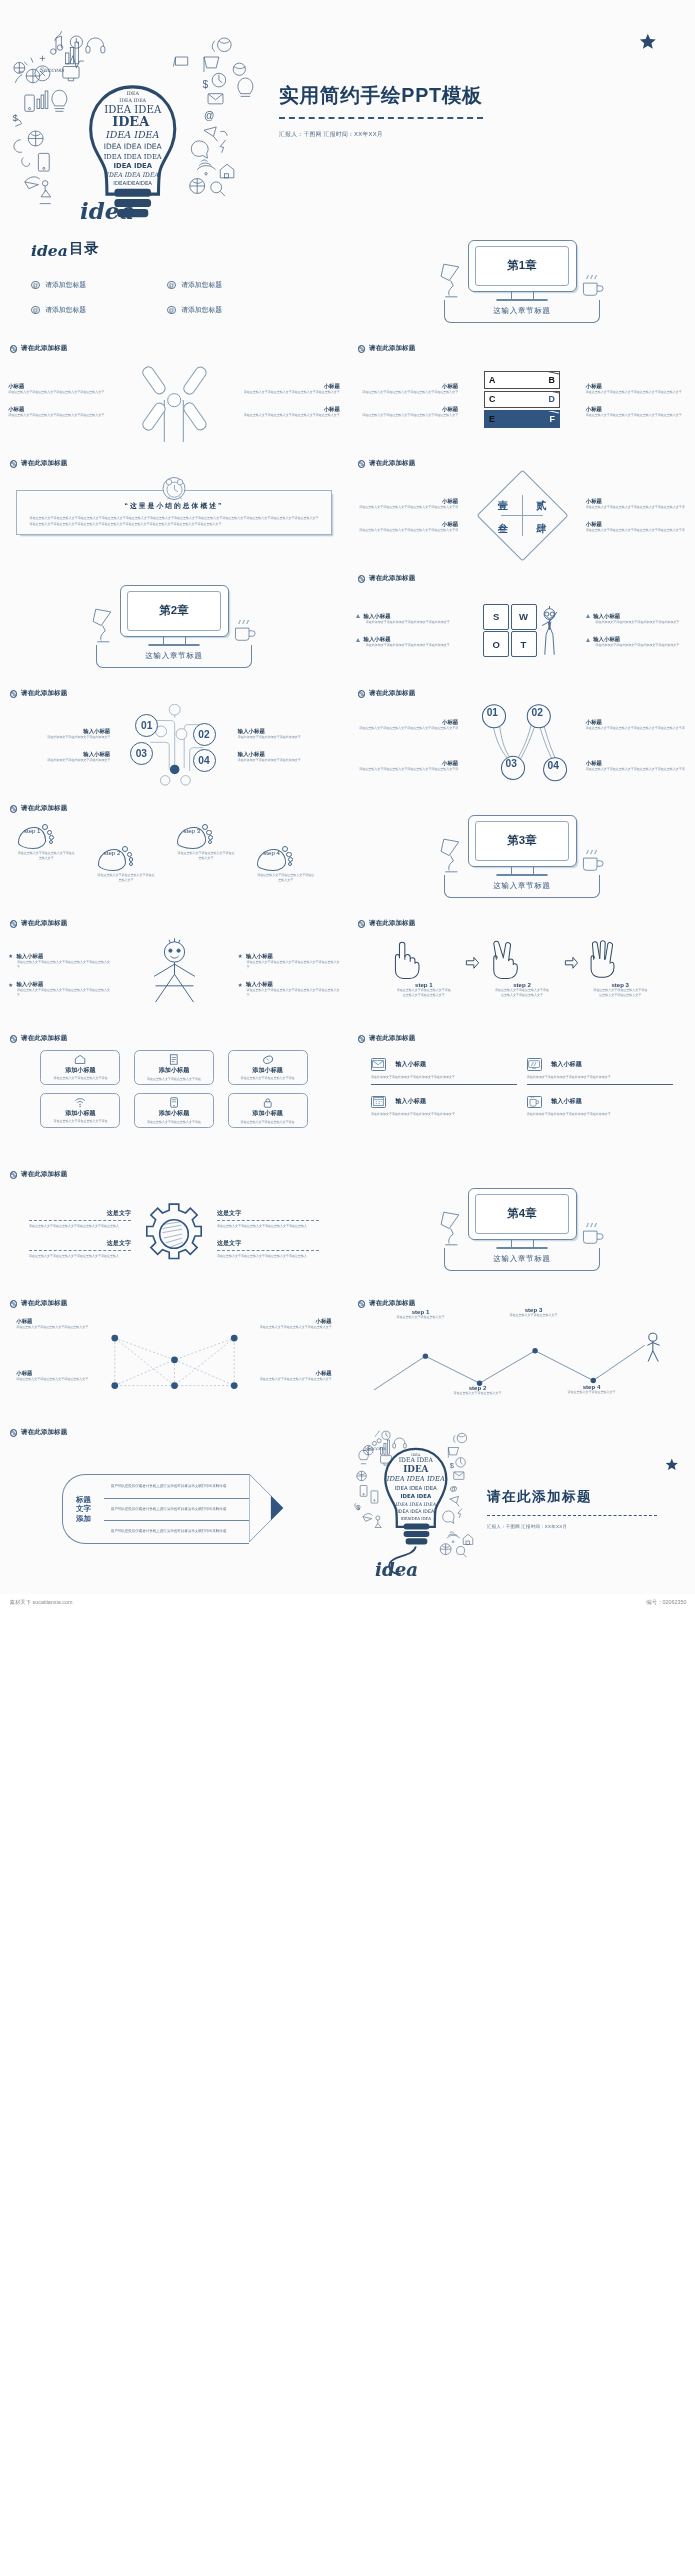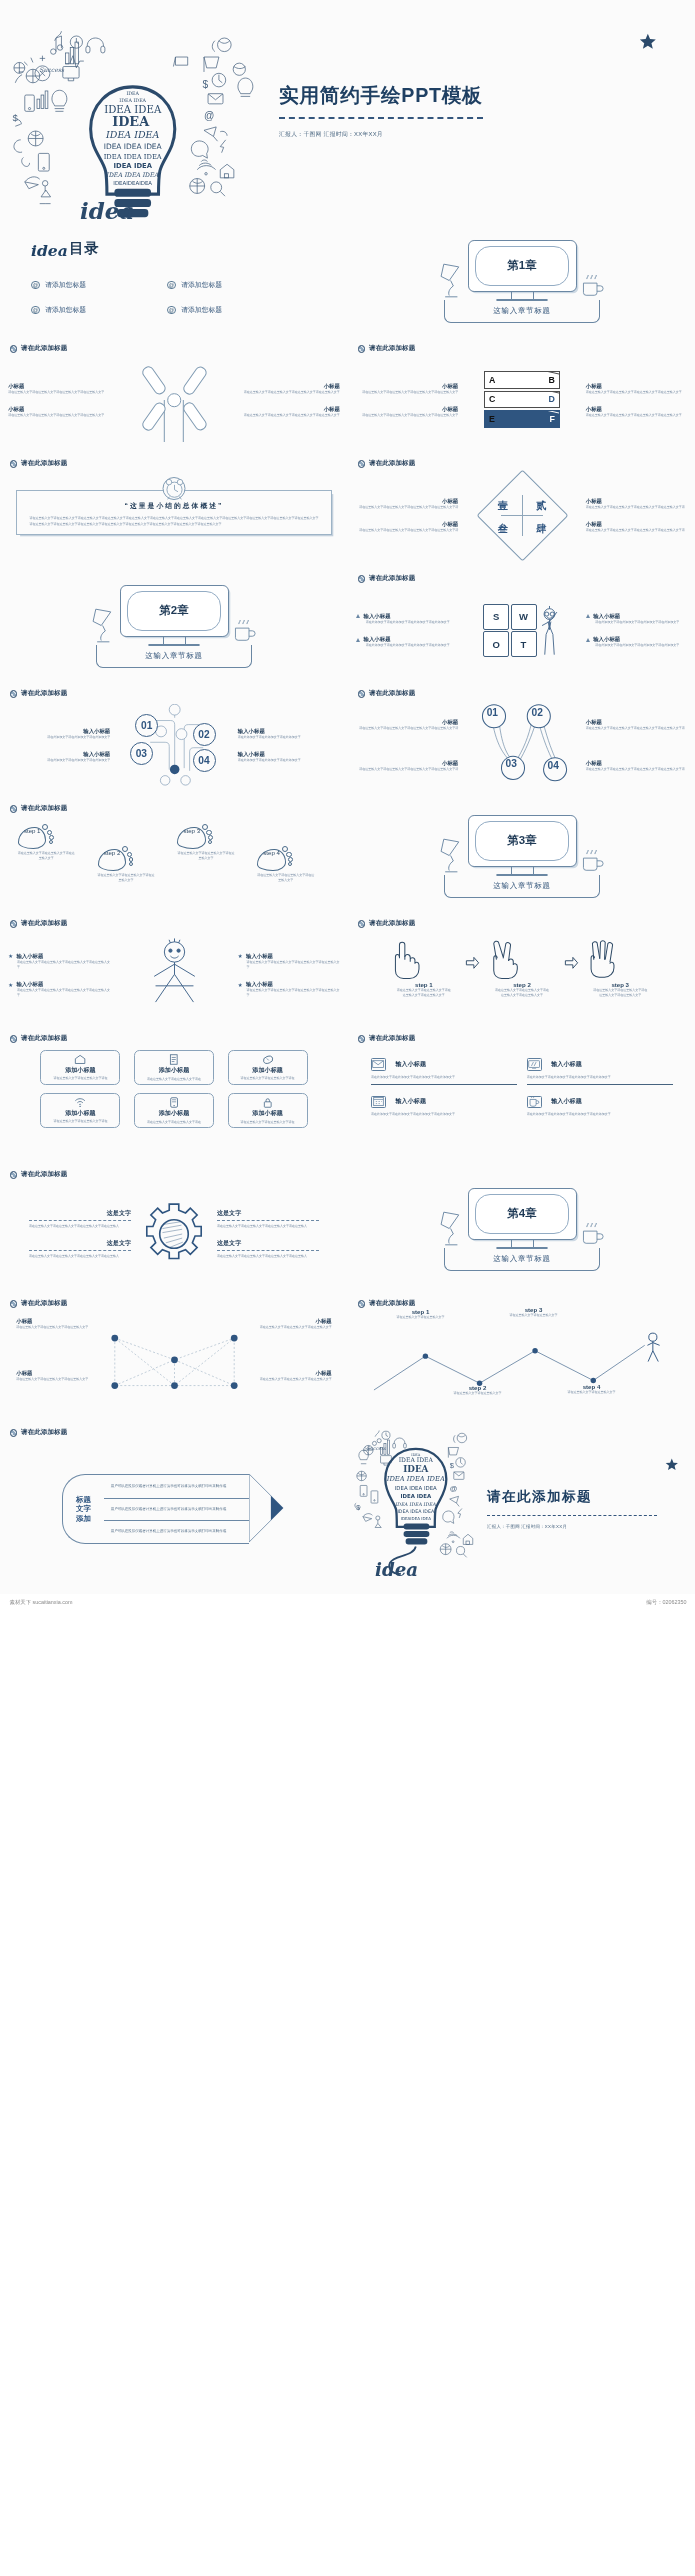--- a/index.html
+++ b/index.html
@@ -56,21 +56,21 @@
   .toc-mu { font-size:14.3px; font-weight:bold; color:#1f3a56; letter-spacing:0.7px; }
   .toc-grid { display:grid; grid-template-columns: 136px 136px; row-gap: 15px; margin-top: 22px; }
   .toc-item { display:flex; align-items:center; gap:5.4px; }
   .at-ico { width:8.8px; height:8.8px; border:0.7px solid #5c7governmental; border:0.7px solid #5c7b96; border-radius:50%; display:flex; align-items:center; justify-content:center; font-size:5.4px; color:#4a6party; color:#45657f; }
   .toc-label { font-size:6.8px; color:#33557a; }
 
   
   .chapter { height: 115px; display:flex; flex-direction:column; align-items:center; justify-content:center; }
   .monitor { position:relative; width:109px; }
   .screen { border:1.1px solid #6a87a3; border-radius:6.1px; height:52px; display:flex; align-items:center; justify-content:center; background:#fff; box-shadow: 2px 2px 0 -0.7px #cdd9e4; }
-  .screen .inner { border:0.7px solid #93acc4; border-radius:15px; width:88%; height:80%; display:flex; align-items:center; justify-content:center; }
+  .screen .inner { border:0.7px solid #93acc4; border-radius:3px; width:88%; height:80%; display:flex; align-items:center; justify-content:center; }
   .chap-num { font-size:11.5px; font-weight:bold; color:#1f3a56; }
   .stand { width:23px; height:6.8px; border-left:1px solid #6a87a3; border-right:1px solid #6a87a3; margin:0 auto; }
   .base { width:52px; height:2.7px; border:1px solid #6a87a3; border-radius:1.4px; margin:0 auto; }
   .desk { width:156px; height:23px; border:1px solid #6a87a3; border-top:none; border-radius:0 0 6.8px 6.8px; display:flex; align-items:center; justify-content:center; margin-top:-1.4px; }
   .desk-title { font-size:7.5px; color:#33557a; letter-spacing:0.7px; }
 
   
   .content { height: 115px; }
   .c-body { display:flex; align-items:center; justify-content:center; height:94px; padding:0 8.2px; gap:4.1px; }
   .col { width: 102px; display:flex; flex-direction:column; gap:12.2px; }

